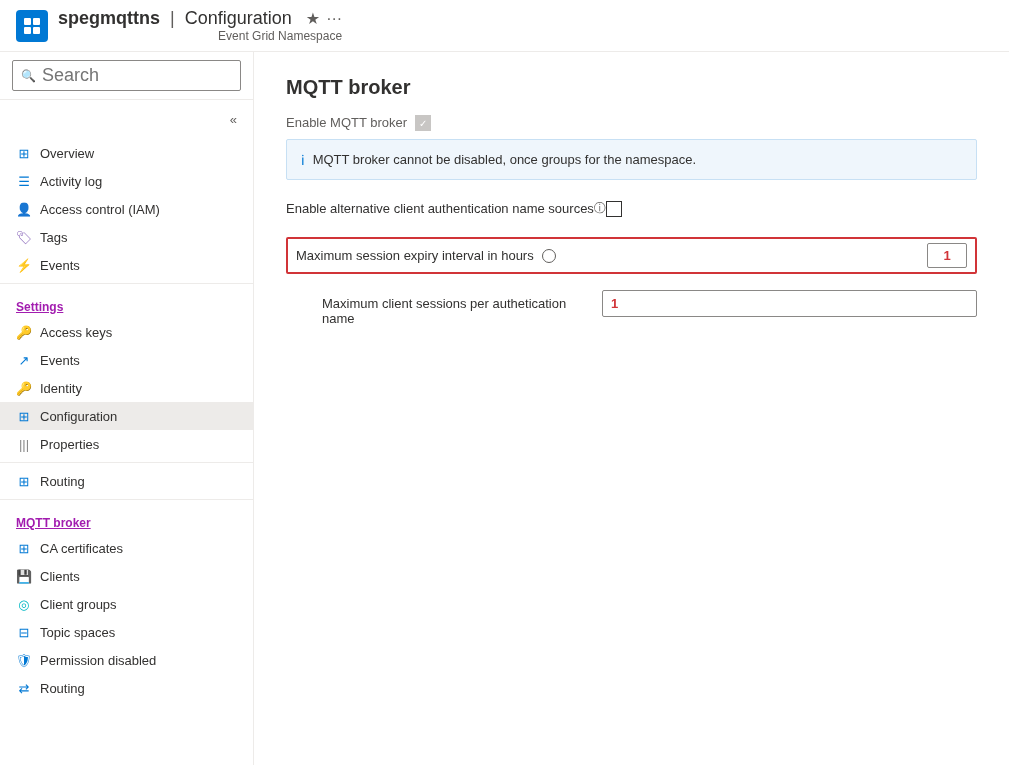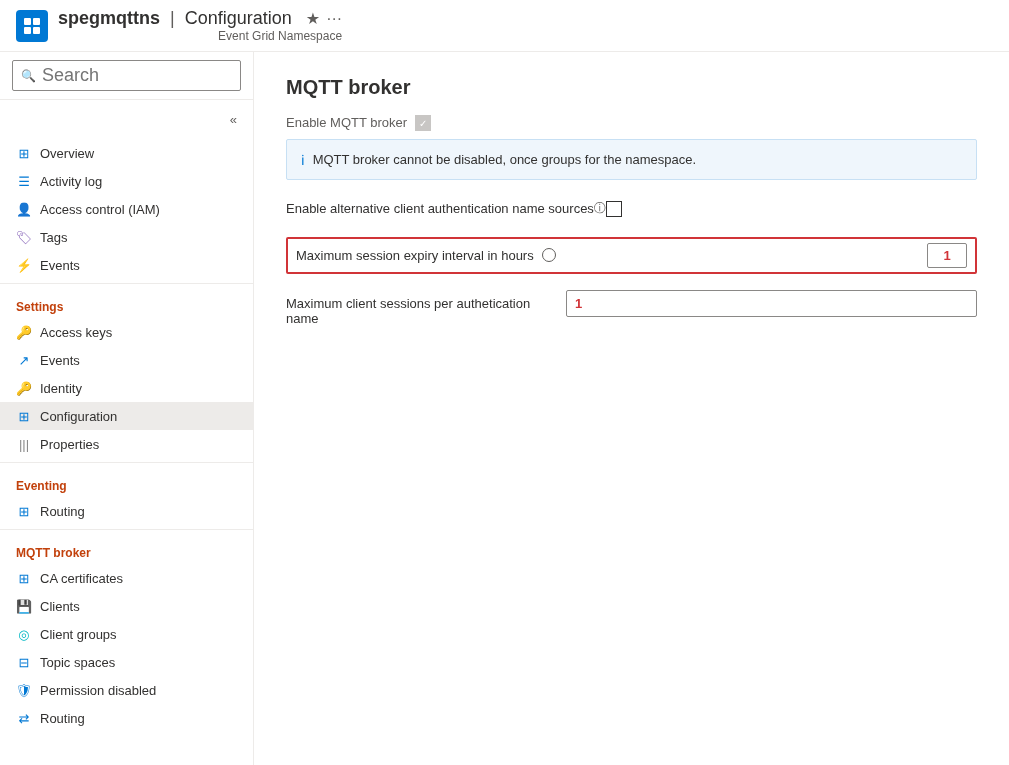--- a/index.html
+++ b/index.html
@@ -24,21 +24,21 @@
     .sidebar { width: 254px; background: #fff; border-right: 1px solid #edebe9; display: flex; flex-direction: column; overflow-y: auto; overflow-x: hidden; }
     .sidebar-search { padding: 8px 12px; border-bottom: 1px solid #edebe9; }
     .search-box { display: flex; align-items: center; border: 1px solid #8a8886; border-radius: 2px; padding: 4px 8px; gap: 6px; background: #fff; }
     .search-box input { border: none; outline: none; font-size: 18px; color: #323130; width: 100%; background: transparent; }
     .search-icon { color: #605e5c; font-size: 12px; }
 
     .nav-item { display: flex; align-items: center; padding: 6px 16px; gap: 8px; cursor: pointer; color: #323130; font-size: 13px; text-decoration: none; }
     .nav-item.active { background: #edebe9; font-weight: 500; }
     .nav-icon { width: 16px; height: 16px; display: flex; align-items: center; justify-content: center; flex-shrink: 0; }
 
-    .section-header { padding: 12px 16px 4px 16px; font-size: 12px; font-weight: 600; color: #c2410c; }
+    .section-header { padding: 12px 16px 4px 16px; font-size: 12px; font-weight: 600; color: #a21caf; text-decoration: underline; }
     .section-divider { border: none; border-top: 1px solid #edebe9; margin: 4px 0; }
 
     
     .content { flex: 1; padding: 24px 32px; overflow-y: auto; background: #fff; }
     .content-title { font-size: 20px; font-weight: 600; color: #323130; margin-bottom: 16px; }
     
     .info-banner { background: #eff6fc; border: 1px solid #c7e0f4; border-radius: 2px; padding: 10px 14px; display: flex; align-items: center; gap: 8px; margin-bottom: 20px; font-size: 13px; color: #323130; }
     .info-icon { color: #0078d4; font-size: 14px; }
 
     .enable-row { display: flex; align-items: flex-start; gap: 8px; margin-bottom: 8px; }
@@ -46,25 +46,25 @@
     .checkbox-disabled { width: 16px; height: 16px; border: 1px solid #c8c6c4; background: #f3f2f1; display: flex; align-items: center; justify-content: center; }
     .checkbox-checked { width: 14px; height: 14px; background: #c8c6c4; display: flex; align-items: center; justify-content: center; }
     .checkmark { color: white; font-size: 10px; }
 
     .alt-auth-row { display: flex; align-items: center; margin-bottom: 20px; }
     .alt-auth-label { font-size: 13px; color: #323130; }
     .info-circle { color: #605e5c; font-size: 12px; cursor: pointer; }
     .checkbox-empty { width: 16px; height: 16px; border: 1px solid #323130; background: #fff; }
 
     .session-row { display: flex; align-items: center; border: 2px solid #d13438; border-radius: 2px; padding: 4px 8px; margin-bottom: 16px; }
-    .session-label { font-size: 13px; color: #323130; flex: 1; display: flex; align-items: flex-start; gap: 8px; }
+    .session-label { font-size: 13px; color: #323130; flex: 1; display: flex; align-items: center; gap: 8px; }
     .session-circle { width: 14px; height: 14px; border: 1px solid #605e5c; border-radius: 50%; flex-shrink: 0; }
     .session-input { width: 40px; border: 1px solid #8a8886; border-radius: 2px; padding: 4px 6px; font-size: 13px; color: #d13438; text-align: center; outline: none; font-weight: 600; }
 
-    .max-sessions-row { display: flex; align-items: flex-start; margin-bottom: 16px; }
+    .max-sessions-row { display: flex; align-items: flex-start; margin-bottom: 16px; margin-left: 36px; }
     .max-sessions-label { font-size: 13px; color: #323130; width: 280px; flex-shrink: 0; padding-top: 6px; }
     .max-sessions-input { flex: 1; border: 1px solid #8a8886; border-radius: 2px; padding: 5px 8px; font-size: 13px; color: #d13438; outline: none; font-weight: 600; }
 
     
     .collapse-btn { display: flex; align-items: center; justify-content: center; padding: 8px; cursor: pointer; color: #605e5c; margin-left: auto; margin-right: 0; }
 
     
     .icon-blue { color: #0078d4; }
     .icon-yellow { color: #ffb900; }
     .icon-purple { color: #8764b8; }
@@ -156,21 +156,20 @@
       <div class="nav-icon icon-blue">⊞</div>
       <span>Configuration</span>
     </div>
 
     <div class="nav-item">
       <div class="nav-icon" style="color:#888;">|||</div>
       <span>Properties</span>
     </div>
 
     <hr class="section-divider">
-    <div class="section-header">Eventing</div>
 
     <div class="nav-item">
       <div class="nav-icon icon-blue">⊞</div>
       <span>Routing</span>
     </div>
 
     <hr class="section-divider">
     <div class="section-header">MQTT broker</div>
 
     <div class="nav-item">

